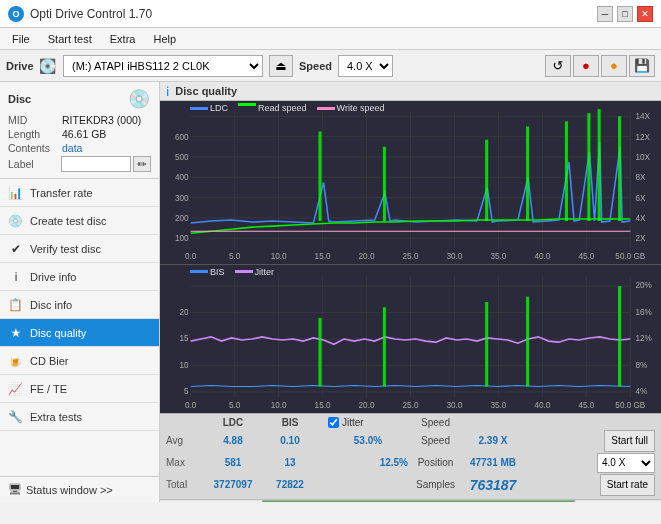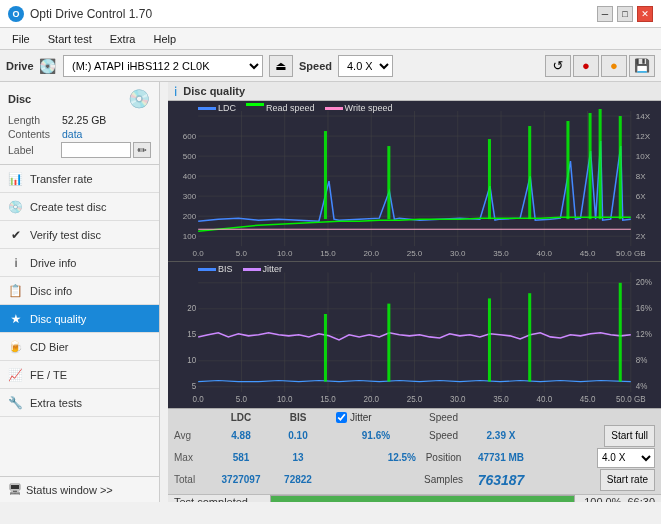--- a/index.html
+++ b/index.html
@@ -53,21 +53,21 @@
       padding: 0 4px;
       width: 200px;
     }
     .eject-btn { width: 24px; height: 22px; border: 1px solid #aaa; background: #e8e8e8; cursor: pointer; display: flex; align-items: center; justify-content: center; font-size: 12px; }
     .speed-label { font-size: 11px; font-weight: bold; color: #333; }
     .speed-select { height: 22px; font-size: 11px; border: 1px solid #aaa; background: white; padding: 0 4px; width: 55px; }
     .toolbar-icons { display: flex; gap: 2px; margin-left: auto; }
     .toolbar-icon-btn { width: 26px; height: 22px; border: 1px solid #aaa; background: #e8e8e8; cursor: pointer; display: flex; align-items: center; justify-content: center; font-size: 13px; }
 
     
-    .main-layout { display: flex; height: calc(524px - 82px - 22px); gap: 8px; }
+    .main-layout { display: flex; height: calc(524px - 82px - 22px); }
 
     
     .sidebar {
       width: 160px;
       background: #f5f5f5;
       border-right: 1px solid #ccc;
       display: flex;
       flex-direction: column;
       flex-shrink: 0;
     }
@@ -237,22 +237,26 @@
 <div class="main-layout">
 
   <div class="sidebar">
 
     <div class="disc-panel">
       <div class="disc-header">
         <span class="disc-title">Disc</span>
         <span style="font-size:18px; color:#1a88d8;">💿</span>
       </div>
       <div class="disc-row">
+        <span class="disc-row-label">MID</span>
+        <span class="disc-row-value">RITEKDR3 (000)</span>
+      </div>
+      <div class="disc-row">
         <span class="disc-row-label">Length</span>
-        <span class="disc-row-value">52.25 GB</span>
+        <span class="disc-row-value">46.61 GB</span>
       </div>
       <div class="disc-row">
         <span class="disc-row-label">Contents</span>
         <span class="disc-row-value blue">data</span>
       </div>
       <div class="label-row">
         <span class="label-text">Label</span>
         <input type="text" class="label-input" value="" style="">
         <button class="label-btn">✏</button>
       </div>
@@ -478,21 +482,21 @@
         </div>
         <div style="font-size:10px; color:#444; width:55px; text-align:center;">Speed</div>
         <div style="flex:1;"></div>
       </div>
 
       <div style="display:flex; align-items:center; margin-bottom:1px; gap:0;">
         <div style="width:36px; font-size:10px; color:#555;">Avg</div>
         <div style="width:62px; text-align:center; font-size:10px; color:#1a6fb5; font-weight:bold;">4.88</div>
         <div style="width:52px; text-align:center; font-size:10px; color:#1a6fb5; font-weight:bold;">0.10</div>
         <div style="width:12px;"></div>
-        <div style="width:80px; text-align:center; font-size:10px; color:#1a6fb5; font-weight:bold;">91.6%</div>
+        <div style="width:80px; text-align:center; font-size:10px; color:#1a6fb5; font-weight:bold;">53.0%</div>
         <div style="width:55px; text-align:center; font-size:10px; color:#444;">Speed</div>
         <div style="width:60px; text-align:center; font-size:10px; color:#1a6fb5; font-weight:bold;">2.39 X</div>
         <div style="flex:1;"></div>
         <div style="display:flex; flex-direction:column; gap:3px; align-items:flex-end;">
           <button class="start-full-btn">Start full</button>
         </div>
       </div>
 
       <div style="display:flex; align-items:center; margin-bottom:1px; gap:0;">
         <div style="width:36px; font-size:10px; color:#555;">Max</div>

